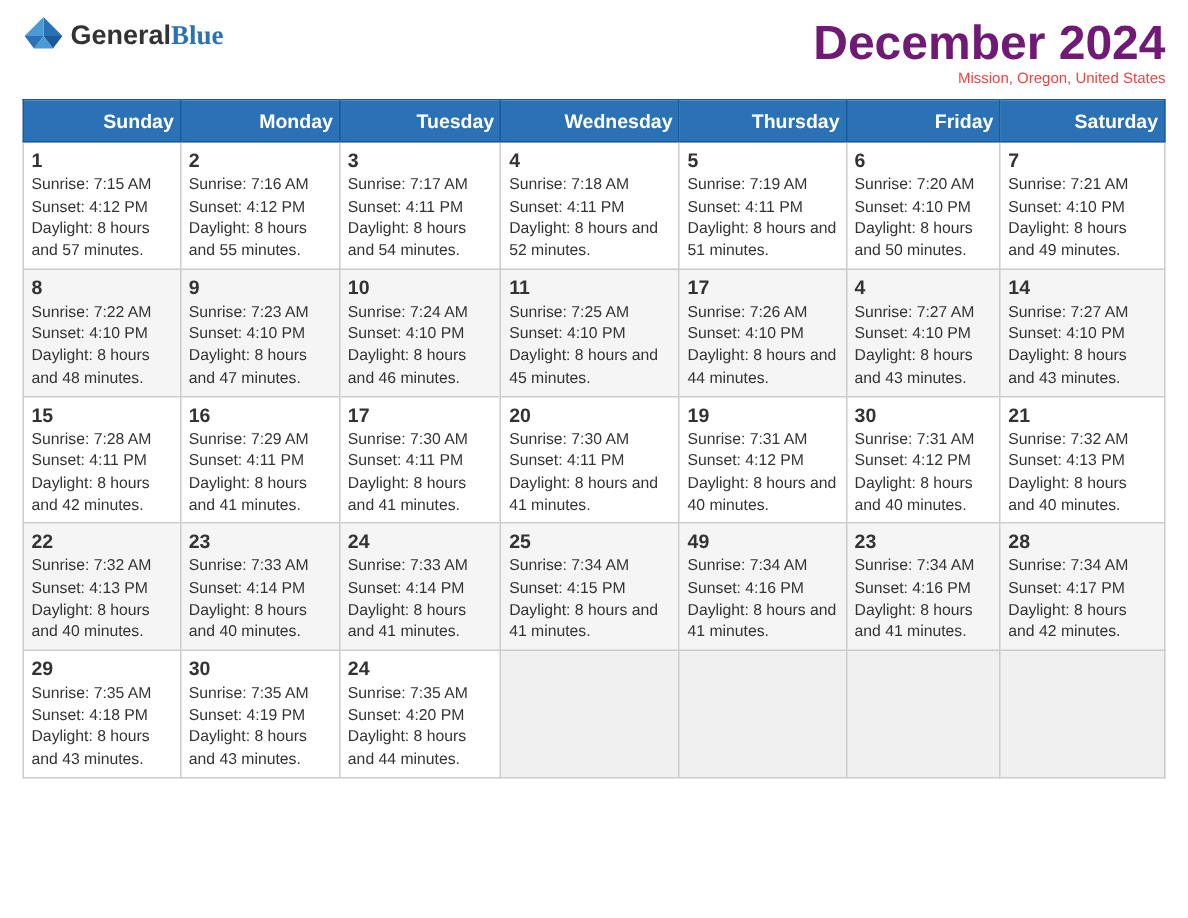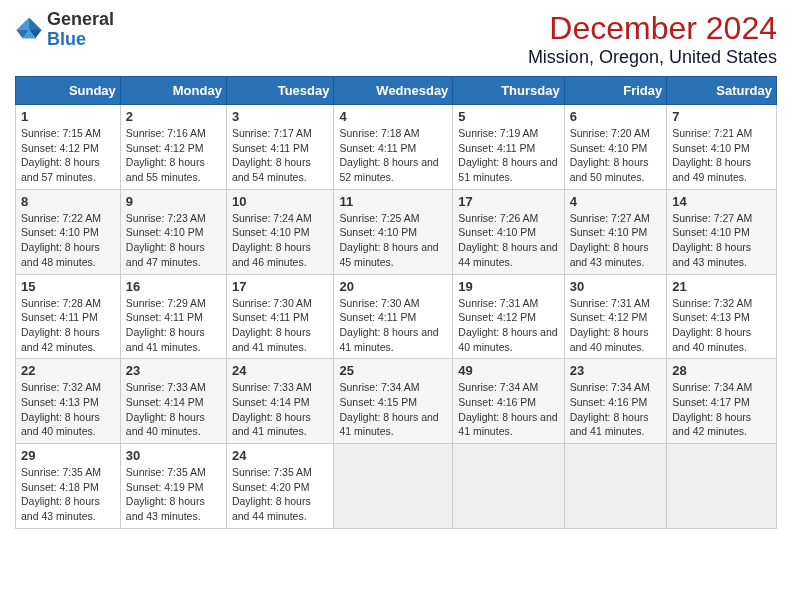--- a/index.html
+++ b/index.html
@@ -16,48 +16,49 @@
       align-items: flex-start;
       margin-bottom: 8px;
     }
     .logo {
       display: flex;
       align-items: center;
       gap: 4px;
     }
     .logo-text {
       display: flex;
-      flex-direction: column;
+      flex-direction: row;
       line-height: 1.1;
     }
     .logo-general {
       font-size: 18px;
       font-weight: bold;
       color: #333;
     }
     .logo-blue {
       font-size: 18px;
       font-weight: bold;
       color: #2a72b5;
+      font-family: Liberation Serif, serif;
     }
     .logo-icon {
       width: 28px;
       height: 28px;
     }
     .title-area {
       text-align: right;
     }
     .month-title {
       font-size: 32px;
-      font-weight: normal;
-      color: #b91c1c;
+      font-weight: bold;
+      color: #701a75;
     }
     .location-title {
-      font-size: 18px;
-      color: #0f172a;
+      font-size: 10px;
+      color: #ef4444;
     }
     .calendar-table {
       width: 100%;
       border-collapse: collapse;
       font-size: 11px;
     }
     .calendar-table thead tr {
       background: #2a72b5;
       color: #fff;
     }

